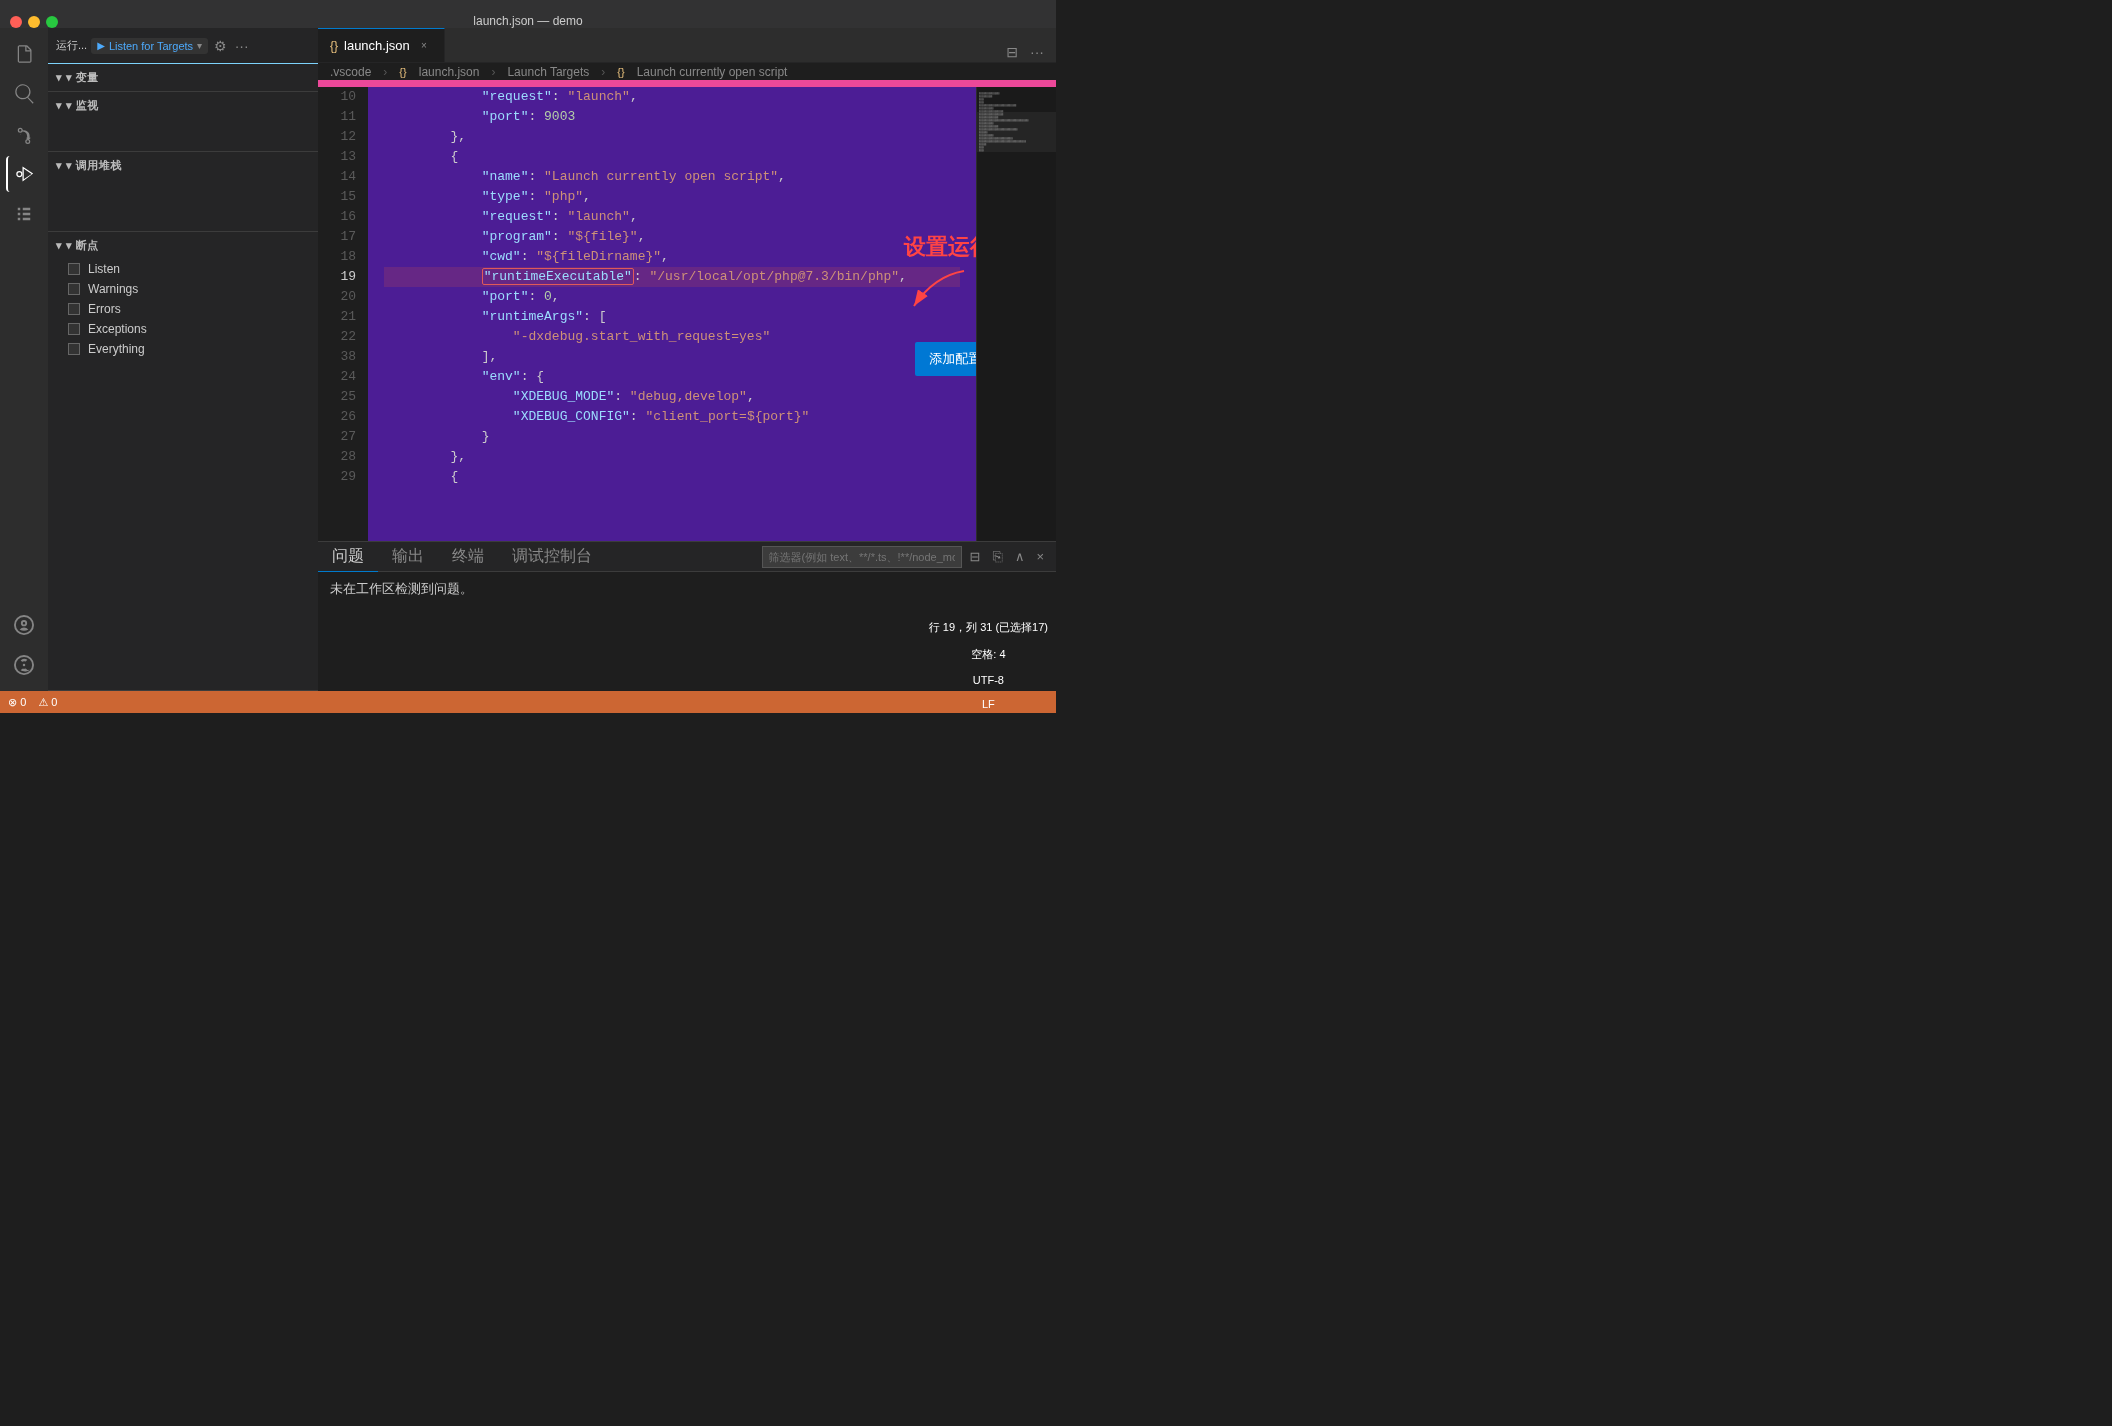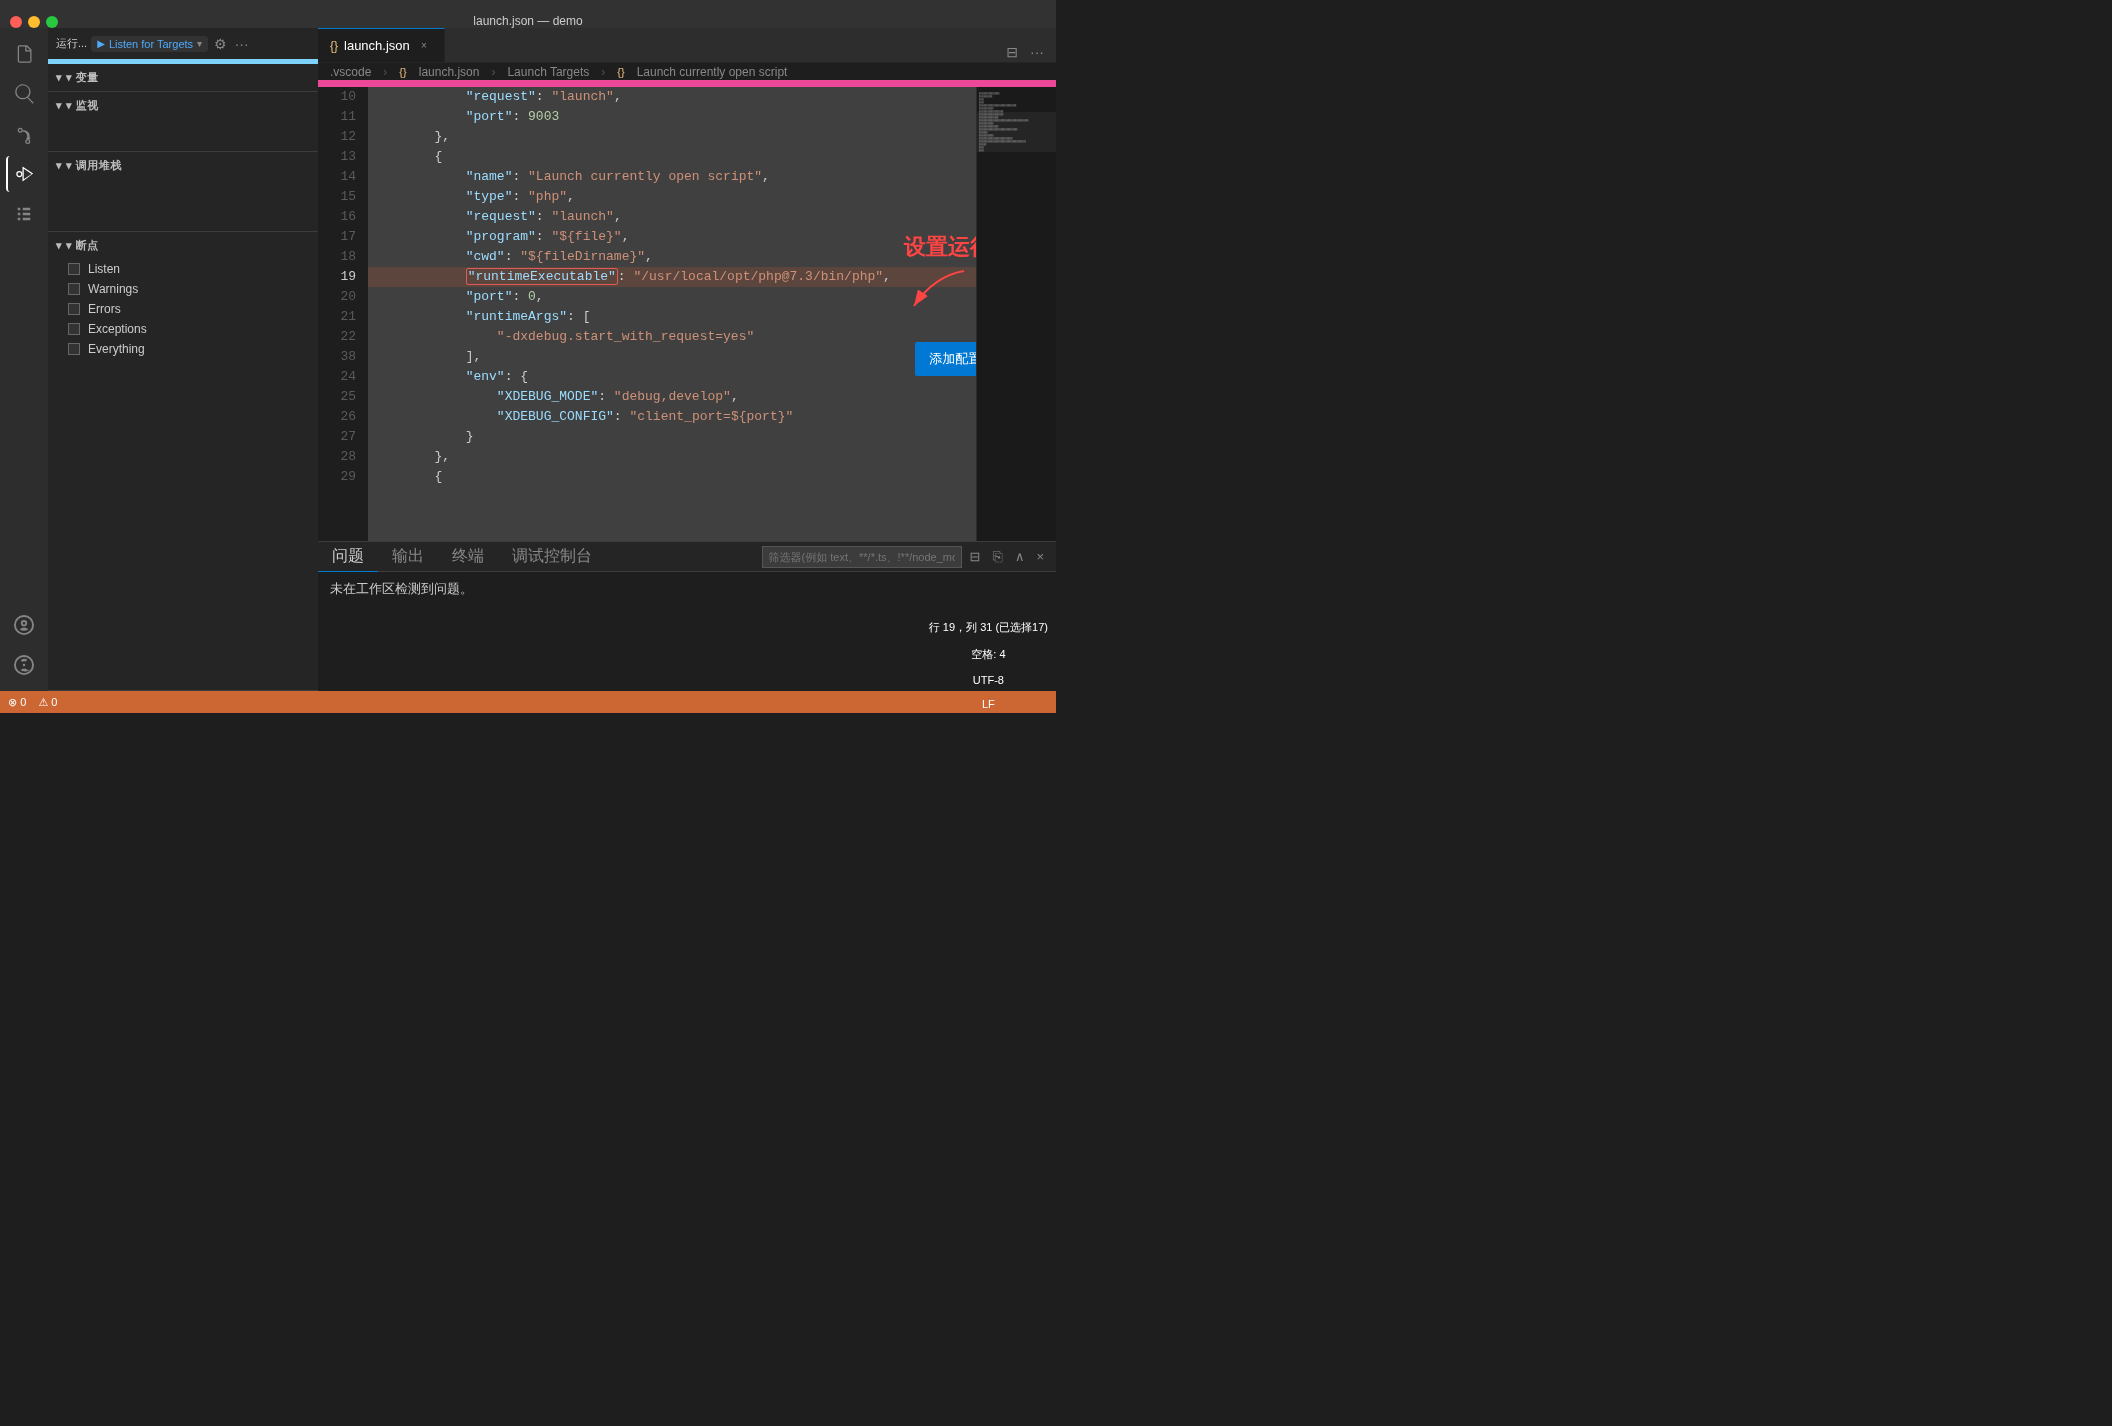--- a/index.html
+++ b/index.html
@@ -117,21 +117,21 @@
     }
 
     
     .debug-toolbar {
       height: 36px;
       display: flex;
       align-items: center;
       padding: 0 8px;
       gap: 4px;
       background: #252526;
-      border-bottom: 5px solid #7dd3fc;
+      border-bottom: 1px solid #7dd3fc;
     }
     .debug-run-label {
       font-size: 11px;
       color: #cccccc;
     }
     .debug-play-btn {
       display: flex; align-items: center; gap: 4px;
       background: #333;
       border: none;
       color: #4daafc;
@@ -250,24 +250,25 @@
       color: #888;
       gap: 12px;
       border-bottom: 7px solid #ec4899;
     }
     .breadcrumb-sep { color: #555; }
     .breadcrumb-icon { color: #e8c07d; font-size: 11px; }
 
     
     .code-editor {
       flex: 1;
-      background: #404040;
+      background: #4c1d95;
       overflow: hidden;
       position: relative;
       display: flex;
+      gap: 16px;
     }
 
     .line-numbers {
       width: 50px;
       background: #1e1e1e;
       color: #5a5a5a;
       font-family: 'Menlo', 'Monaco', 'Courier New', monospace;
       font-size: 13px;
       line-height: 20px;
       padding: 0;

